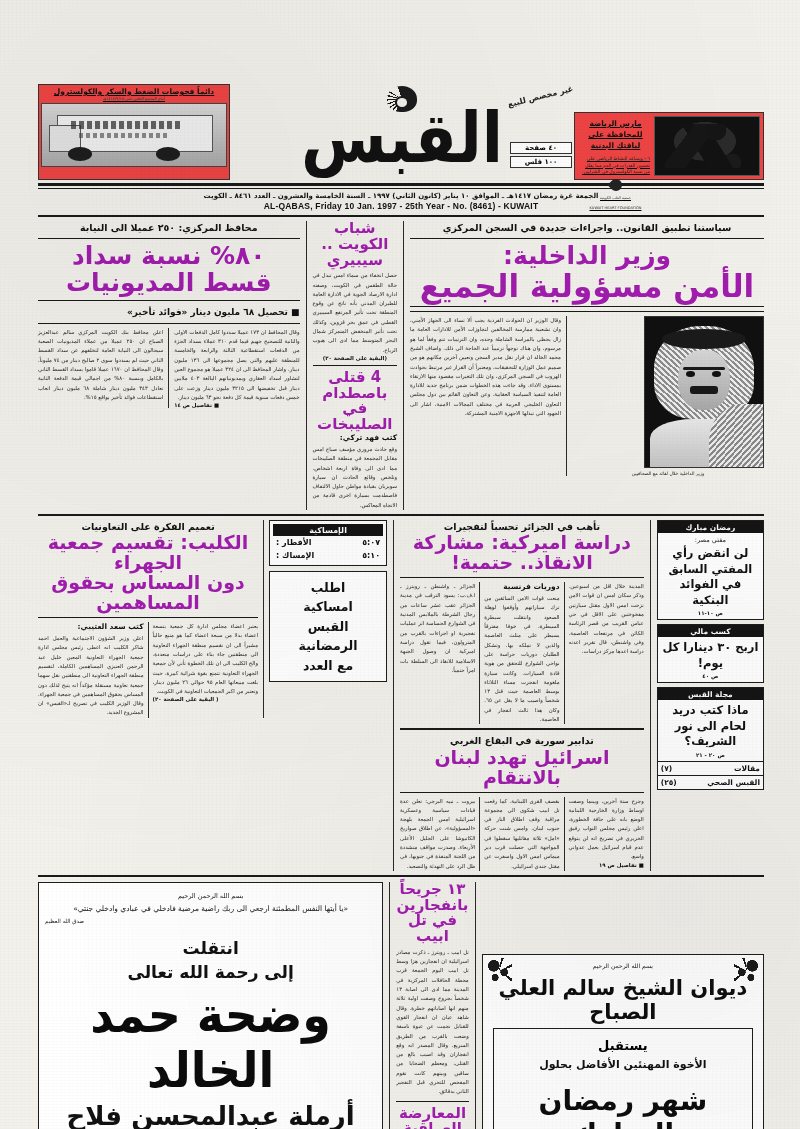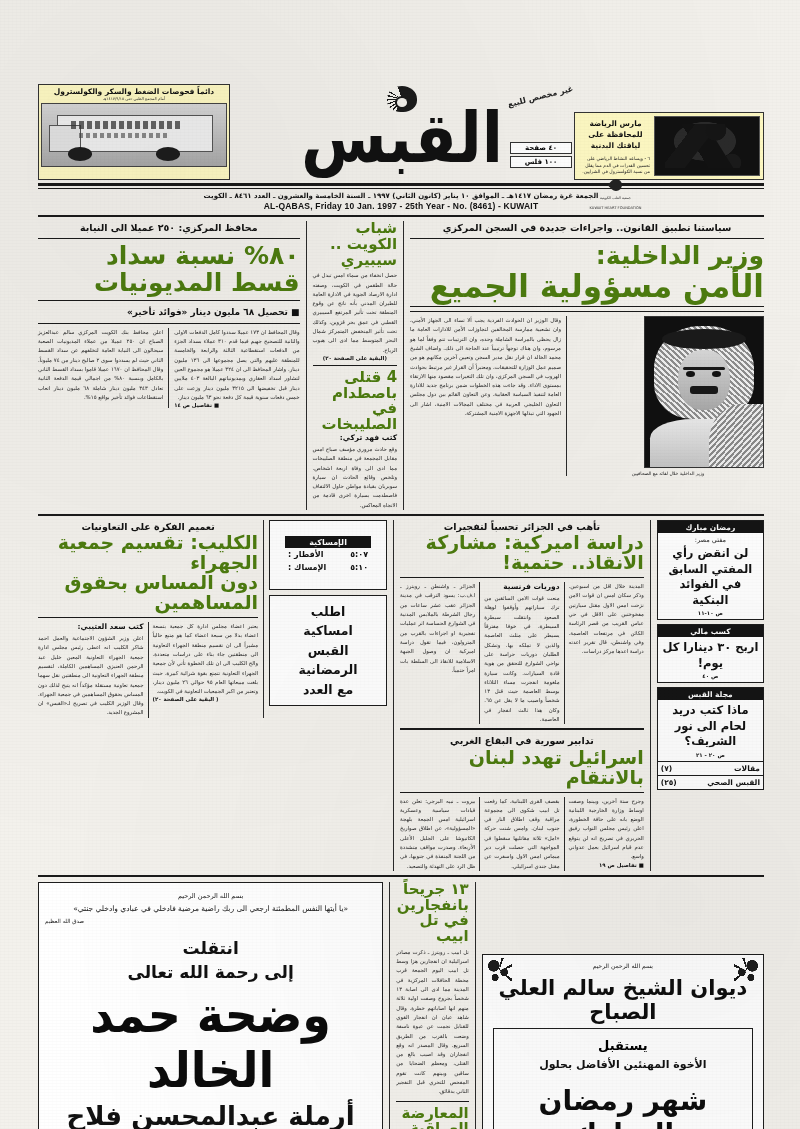--- a/index.html
+++ b/index.html
@@ -17,21 +17,21 @@
       repeating-linear-gradient(0deg,rgba(0,0,0,.035) 0px,rgba(0,0,0,0) 1px,rgba(0,0,0,0) 3px),
       repeating-linear-gradient(90deg,rgba(0,0,0,.02) 0px,rgba(0,0,0,0) 1px,rgba(0,0,0,0) 4px),
       radial-gradient(circle at 20% 15%,rgba(0,0,0,.05),rgba(0,0,0,0) 60%),
       radial-gradient(circle at 85% 80%,rgba(0,0,0,.05),rgba(0,0,0,0) 55%);
     mix-blend-mode:multiply;opacity:.75;
   }
   .sheet{position:absolute;left:38px;top:84px;width:726px;height:1032px;}
 
   
   .masthead{display:flex;align-items:stretch;height:96px;gap:6px;}
-  .mh-ad{border:1px solid #333;background:#fef9c3;box-sizing:border-box;}
+  .mh-ad{border:1px solid #333;background:#ef4444;box-sizing:border-box;text-decoration:underline;}
   .mh-ad.left{width:190px;display:flex;flex-direction:row-reverse;padding:3px;margin-top:28px;}
   .mh-photo{
     width:104px;background:
       radial-gradient(ellipse at 48% 42%,#f2f2f2 0 12%,#2a2a2a 13% 40%,#111 41% 100%),
       linear-gradient(#bdbdbd,#9c9c9c);
     position:relative;overflow:hidden;border:1px solid #555;
   }
   .mh-photo .runner{
     position:absolute;left:10%;top:12%;width:78%;height:76%;
     background:
@@ -88,21 +88,21 @@
   .mh-rules .r1{height:3px;background:#1a1a1a;}
   .mh-rules .r2{height:1px;background:#1a1a1a;margin-top:2px;}
   .mh-date-ar{text-align:center;font-size:7px;font-weight:bold;color:#111;padding:3px 0 1px;}
   .mh-date-en{text-align:center;font-size:8.5px;font-weight:bold;color:#111;letter-spacing:.2px;font-family:"Liberation Sans",sans-serif;direction:ltr;}
 
   
   .rule{height:2px;background:#1a1a1a;margin:4px 0;}
   .rule.thin{height:1px;}
   .vrule{width:1px;background:#2a2a2a;align-self:stretch;}
   .kicker{font-size:9.5px;font-weight:bold;color:#111;text-align:center;line-height:1.4;}
-  .hl{font-weight:bold;color:#4d7c0f;text-align:right;line-height:1.05;letter-spacing:-.5px;}
+  .hl{font-weight:bold;color:#a21caf;text-align:center;line-height:1.05;letter-spacing:-.5px;}
   .hl.xl{font-size:31px;}
   .hl.lg{font-size:25px;}
   .hl.md{font-size:19px;}
   .hl.sm{font-size:15px;}
   .byline{font-size:7.5px;font-weight:bold;color:#111;text-align:right;margin-bottom:3px;}
   .body-txt{font-size:5.4px;line-height:1.72;color:#242424;text-align:justify;}
   .cont{font-size:5.4px;font-weight:bold;color:#111;text-align:center;}
   .bullet-line{font-size:9px;font-weight:bold;color:#111;text-align:right;padding:2px 0;}
 
   
@@ -123,21 +123,21 @@
   .photo-min .face{position:absolute;left:28%;top:22%;width:44%;height:40%;border-radius:46%;background:linear-gradient(#d8d8d8,#a9a9a9);}
   .photo-min .brow{position:absolute;left:32%;top:33%;width:36%;height:3px;background:#191919;border-radius:2px;}
   .photo-min .eye1,.photo-min .eye2{position:absolute;top:36%;width:7%;height:4%;background:#111;border-radius:50%;}
   .photo-min .eye1{left:35%;}.photo-min .eye2{left:57%;}
   .photo-min .mus{position:absolute;left:38%;top:46%;width:24%;height:5%;background:#181818;border-radius:3px;}
   .photo-min .thobe{position:absolute;left:4%;bottom:0;width:92%;height:32%;background:linear-gradient(#e9e9e9,#c5c5c5);border-radius:40% 40% 0 0;}
   .photo-min .shoulder{position:absolute;left:54%;bottom:0;width:46%;height:42%;background:repeating-linear-gradient(132deg,#ededed 0 2px,#8a8a8a 2px 4px);border-radius:60% 0 0 0;}
   .caption{font-size:4.6px;color:#222;text-align:center;clear:both;}
 
   
-  .boxed{border:1px solid #1d1d1d;padding:15px;background:#fff;box-sizing:border-box;}
+  .boxed{border:1px solid #1d1d1d;padding:3px;background:#fff;box-sizing:border-box;}
   .blackbar{background:#141414;color:#fff;font-size:8px;font-weight:bold;text-align:center;padding:1.5px 0;letter-spacing:.3px;}
   .imsak-row{display:flex;justify-content:space-between;font-size:8px;font-weight:bold;padding:2px 3px;color:#111;}
 
   .promo{border:1px solid #1d1d1d;padding:6px 12px;text-align:center;background:#fff;box-sizing:border-box;}
   .promo div{font-size:12.5px;font-weight:bold;color:#111;line-height:1.55;letter-spacing:1px;}
 
   
   .tier2{display:flex;gap:6px;margin-top:4px;}
   .t2-right{width:110px;}
   .t2-mid{width:250px;}

